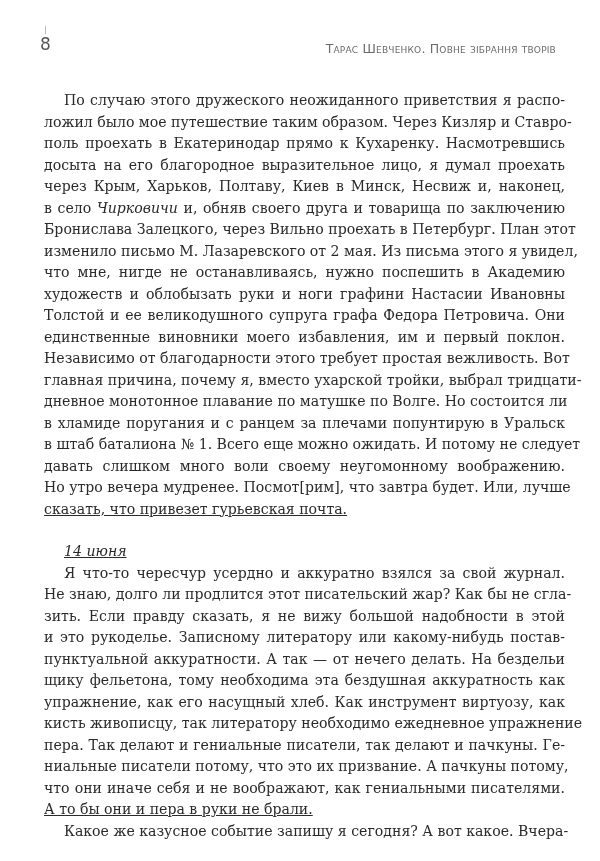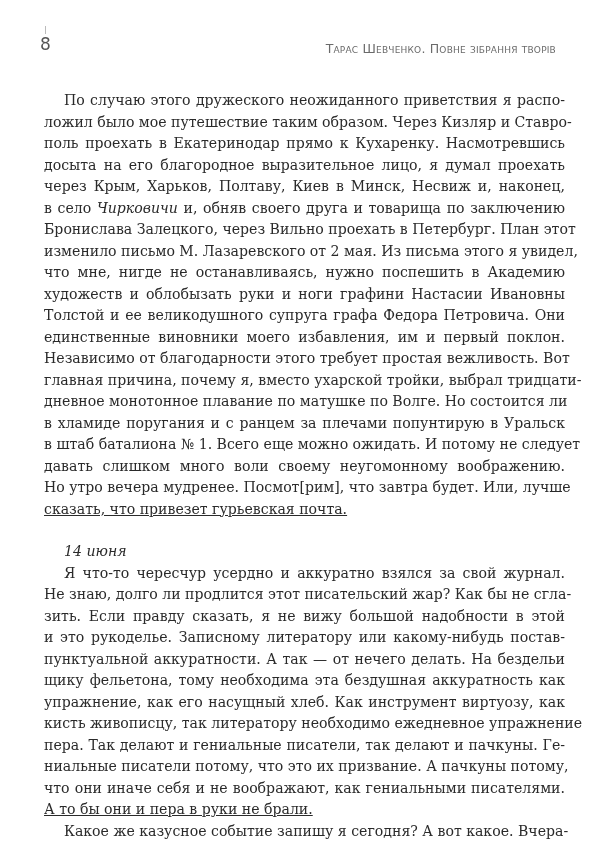--- a/index.html
+++ b/index.html
@@ -7,21 +7,21 @@
   .page { position: absolute; left: 0; top: 0; width: 600px; height: 861px; background: #fff; }
   .header { position: absolute; top: 30px; left: 40px; right: 40px; height: 30px; }
   .page-num { position: absolute; left: 0; top: 4px; font-family: "DejaVu Sans", sans-serif; font-size: 17px; color: #555; }
   .page-num-tick { position: absolute; left: 5px; top: -4px; width: 1px; height: 8px; background: #bbb; }
   .running-head { position: absolute; right: 4px; top: 11px; font-family: "DejaVu Sans", sans-serif; font-size: 12.5px; color: #6a6a6a; letter-spacing: 0.2px; font-variant: small-caps; }
   .body { position: absolute; left: 44px; top: 90px; width: 521px; font-family: "DejaVu Serif", serif; font-size: 14.1px; line-height: 21.5px; color: #2a2a2a; }
   .line { display: block; white-space: nowrap; text-align: justify; text-align-last: justify; height: 21.5px; }
   .line.last { text-align-last: left; text-decoration: underline; }
   .indent { padding-left: 20px; }
   .gap { height: 21px; }
-  .date { font-style: italic; padding-left: 20px; display: block; height: 21.5px; }
+  .date { font-style: italic; padding-left: 20px; display: block; height: 21.5px; text-decoration: underline; }
   i { }
 </style>
 </head>
 <body>
 
 <div class="page">
   <div class="header">
     <span class="page-num-tick"></span>
     <span class="page-num">8</span>
     <span class="running-head">Тарас Шевченко. Повне зібрання творів</span>

